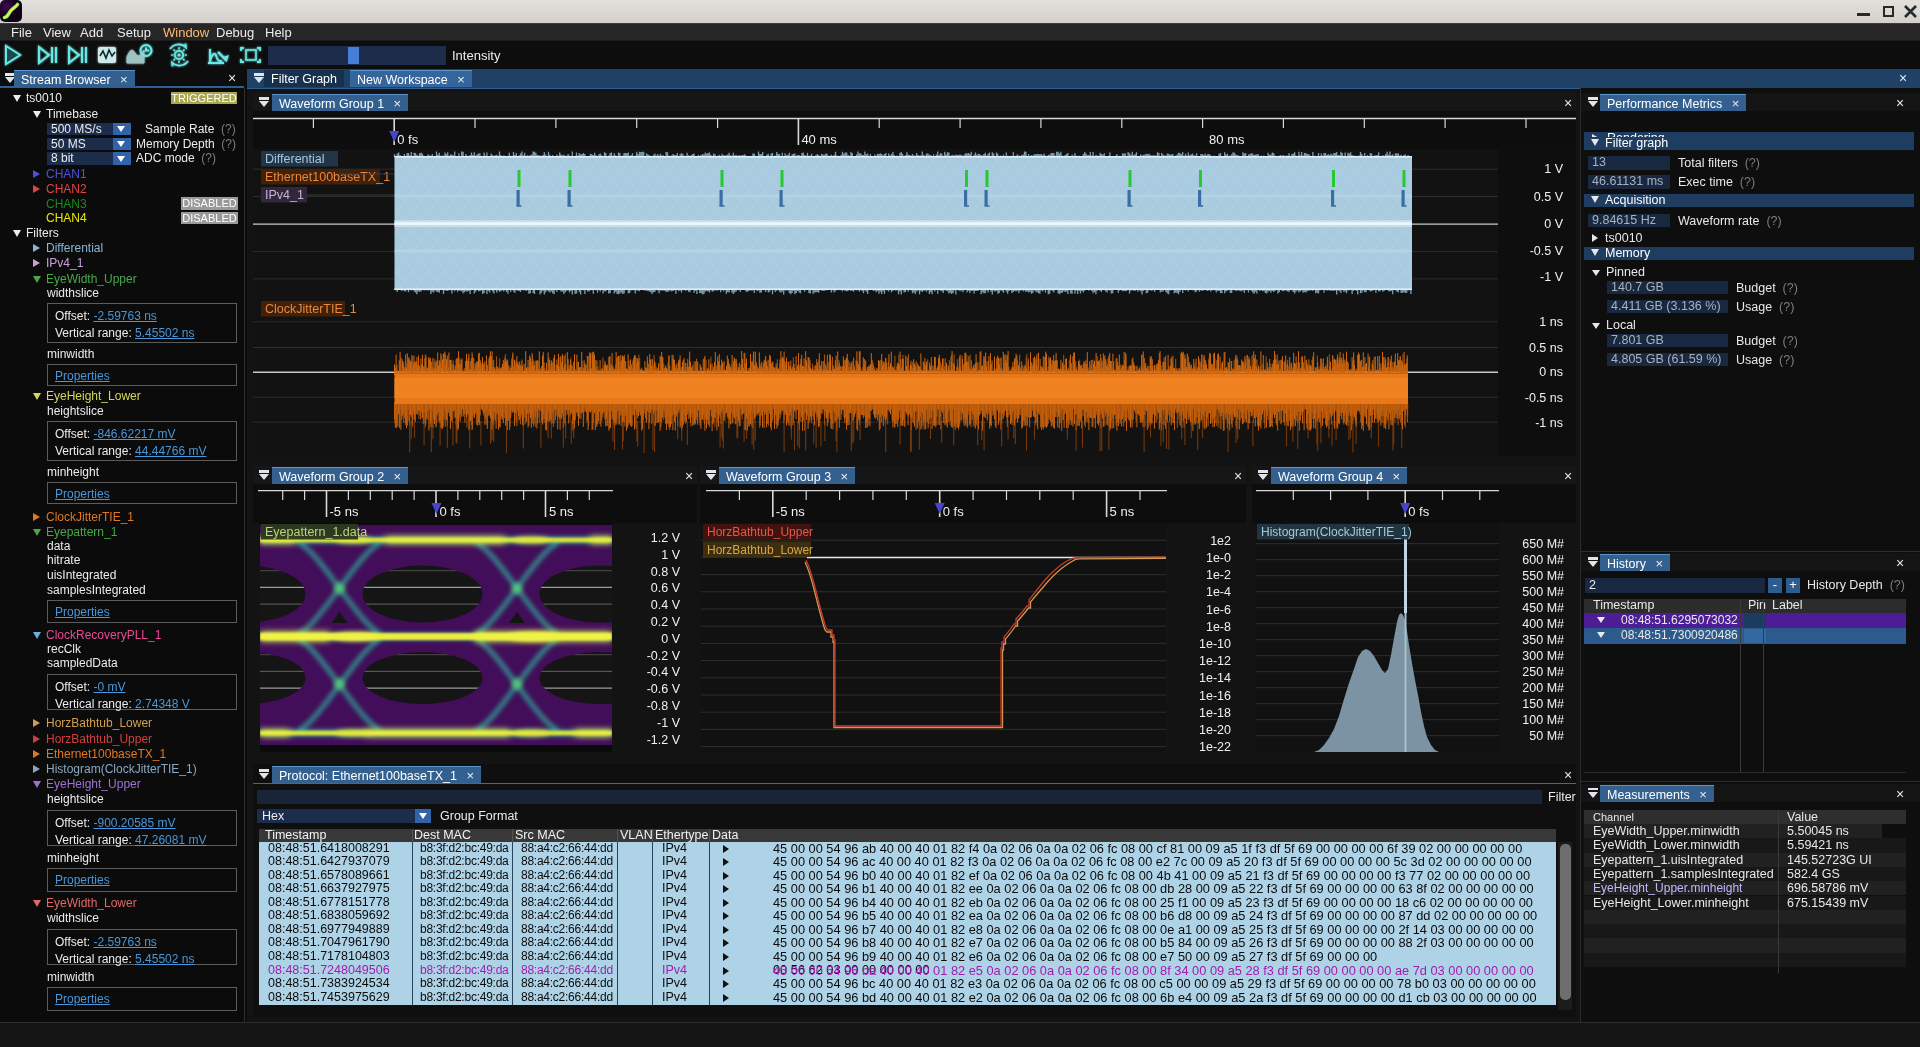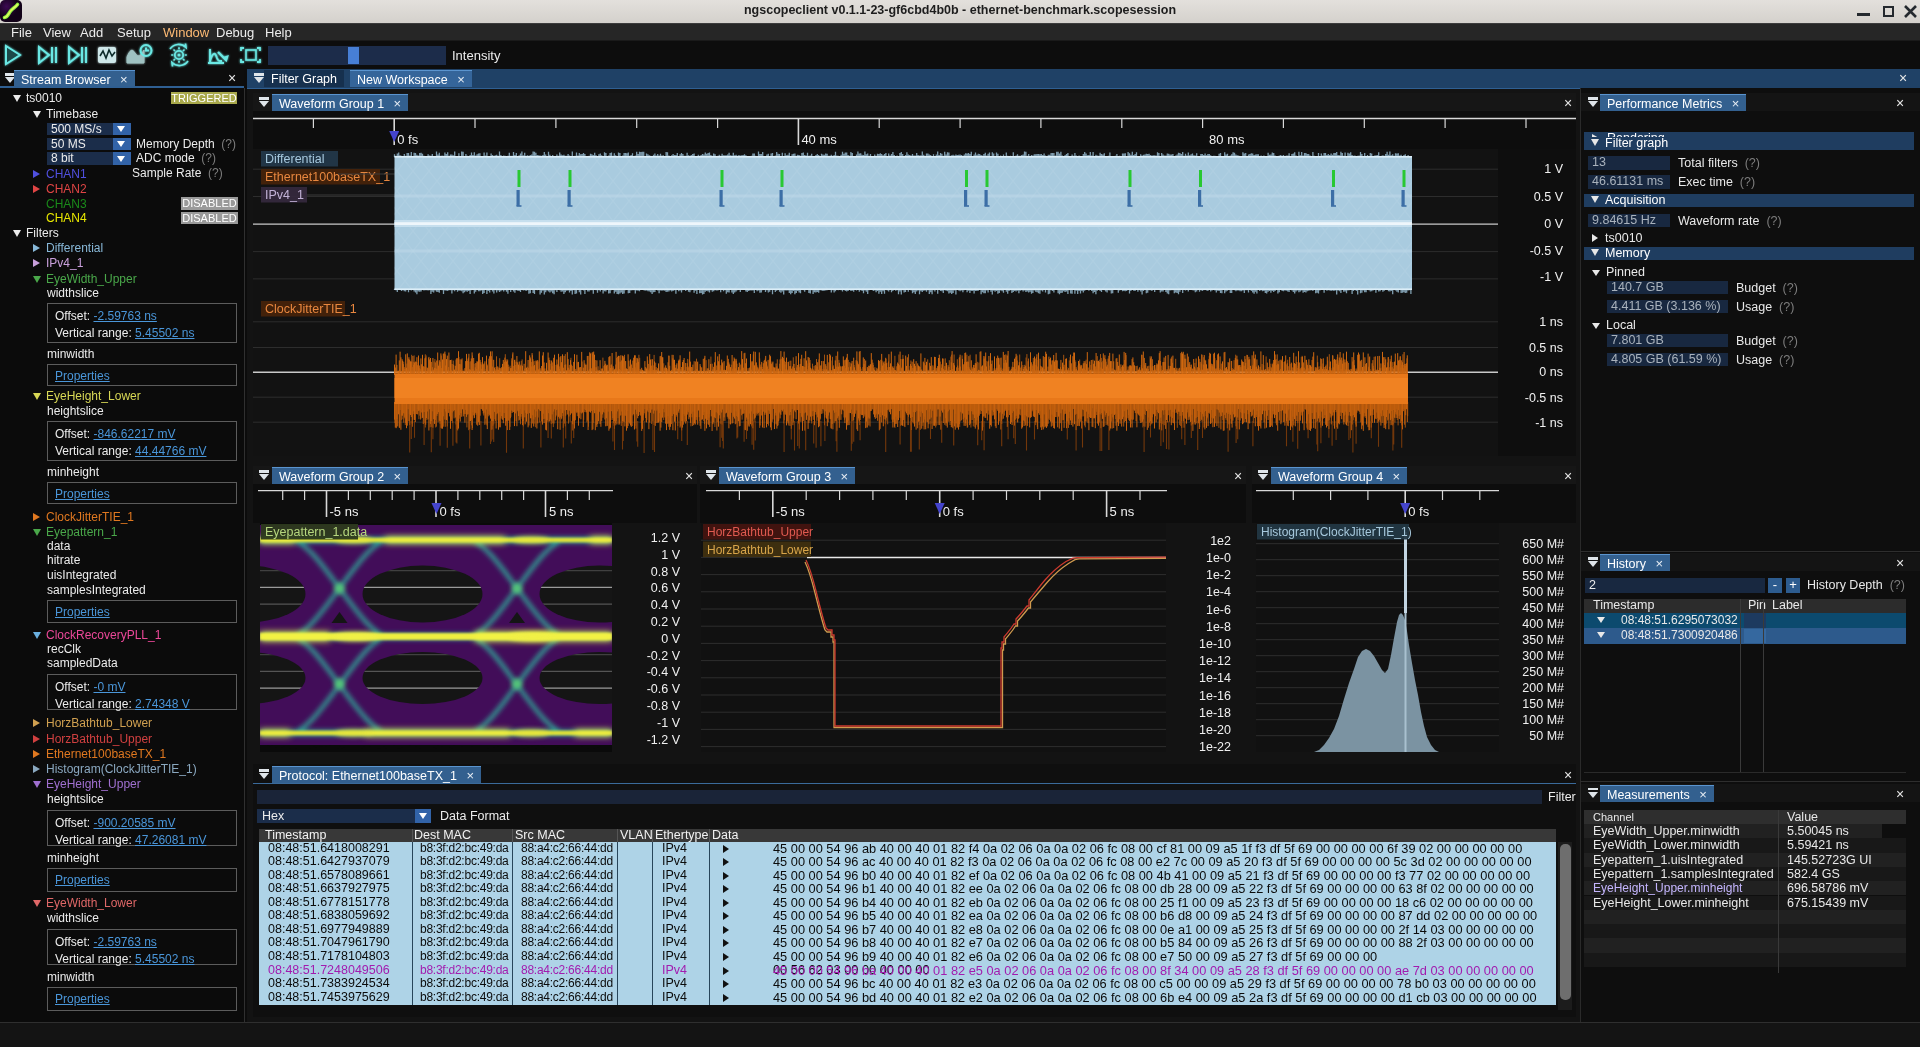--- a/index.html
+++ b/index.html
@@ -31,21 +31,20 @@
   <defs>
           <radialGradient id="apg" cx="30%" cy="30%">
             <stop offset="0%" stop-color="#3d0a52"></stop>
             <stop offset="100%" stop-color="#120218"></stop>
           </radialGradient>
         </defs>
   <rect x="0" y="0" width="22" height="22" rx="5" fill="url(#apg)"></rect>
   <path d="M4.5,17.5 C8,17 8.5,13 11,10.5 C13.5,8 15.5,7 17.5,4.5" stroke="#8af23e" stroke-width="3.6" fill="none" stroke-linecap="round"></path>
   <path d="M4.5,17.5 C8,17 8.5,13 11,10.5 C13.5,8 15.5,7 17.5,4.5" stroke="#e8f860" stroke-width="1.4" fill="none" stroke-linecap="round"></path>
  </svg>
- <div class="abs" style="left:0;top:3px;width:1920px;text-align:center;font-size:12.5px;font-weight:bold;color:#1d1d1d;">ngscopeclient v0.1.1-23-gf6cbd4b0b  - ethernet-benchmark.scopesession</div>
  <div class="abs" style="left:1857px;top:13px;width:13px;height:3px;background:#24292e;"></div>
  <div class="abs" style="left:1883px;top:6px;width:11px;height:11px;border:2.5px solid #24292e;"></div>
  <svg class="abs" style="left:1904px;top:5px" width="13" height="13">
         <path d="M1,1 L12,12 M12,1 L1,12" stroke="#24292e" stroke-width="2.6"></path>
       </svg>
 </div>
     <div class="abs" style="left:0;top:23px;width:1920px;height:18px;background:#262626;border-top:1px solid #3c3c3c;border-bottom:1px solid #1a1a1a;">
       <div class="abs" style="left:11px;top:1px;font-size:13px;line-height:16px;color:#ececec;">File</div>
       <div class="abs" style="left:43px;top:1px;font-size:13px;line-height:16px;color:#ececec;">View</div>
       <div class="abs" style="left:80px;top:1px;font-size:13px;line-height:16px;color:#ececec;">Add</div>
@@ -111,21 +110,21 @@
         <span class="badge" style="left:171px;top:0.5px;width:66px;text-align:center;background:#a9a94c;">TRIGGERED</span>
       </div>
       <div class="trow" style="left:0;top:18.7px;width:244px;height:14.8px;">
         <span class="abs" style="left:33px;top:4px;width:0;height:0;border-left:4.5px solid transparent;border-right:4.5px solid transparent;border-top:7px solid #ececec;"></span>
         <span class="abs" style="left:46px;color:#ececec;">Timebase</span>
       </div>
       <div class="abs" style="left:0;top:34.9px;height:13px;width:244px;">
 <div class="abs" style="left:47px;top:0;width:83.5px;height:12.5px;background:#1b2d4a;font-size:12px;line-height:12.5px;color:#ececec;padding-left:4px;">500 MS/s</div>
 <div class="abs" style="left:113px;top:0;width:17.5px;height:12.5px;background:#3263a8;"></div>
 <span class="abs" style="left:117px;top:3.5px;width:0;height:0;border-left:4.5px solid transparent;border-right:4.5px solid transparent;border-top:6.5px solid #fff;"></span>
-<div class="abs" style="left:132px;top:-1px;font-size:12px;line-height:14.8px;color:#ececec;margin-top:44px;">Sample Rate &nbsp;<span class="qm">(?)</span></div>
+<div class="abs" style="left:145px;top:-1px;font-size:12px;line-height:14.8px;color:#ececec;">Sample Rate &nbsp;<span class="qm">(?)</span></div>
 </div>
       <div class="abs" style="left:0;top:49.7px;height:13px;width:244px;">
 <div class="abs" style="left:47px;top:0;width:83.5px;height:12.5px;background:#1b2d4a;font-size:12px;line-height:12.5px;color:#ececec;padding-left:4px;">50 MS</div>
 <div class="abs" style="left:113px;top:0;width:17.5px;height:12.5px;background:#3263a8;"></div>
 <span class="abs" style="left:117px;top:3.5px;width:0;height:0;border-left:4.5px solid transparent;border-right:4.5px solid transparent;border-top:6.5px solid #fff;"></span>
 <div class="abs" style="left:136px;top:-1px;font-size:12px;line-height:14.8px;color:#ececec;">Memory Depth &nbsp;<span class="qm">(?)</span></div>
 </div>
       <div class="abs" style="left:0;top:64.4px;height:13px;width:244px;">
 <div class="abs" style="left:47px;top:0;width:83.5px;height:12.5px;background:#1b2d4a;font-size:12px;line-height:12.5px;color:#ececec;padding-left:4px;">8 bit</div>
 <div class="abs" style="left:113px;top:0;width:17.5px;height:12.5px;background:#3263a8;"></div>
@@ -652,21 +651,21 @@
     <div class="abs" style="left:253px;top:764px;width:1323px;height:253px;background:#0f0f0f;">
       <div class="collapse-ico" style="left:5px;top:5px;"></div>
       <div class="tab" style="left:19px;top:2px;">Protocol: Ethernet100baseTX_1 <span class="x">×</span></div>
       <div class="bar-x" style="left:1311px;top:3px;">×</div>
       <div class="abs" style="left:0;top:18.5px;width:1323px;height:1px;background:#3a6a9a;"></div>
       <div class="abs" style="left:4px;top:26px;width:1285px;height:14px;background:#1a2438;"></div>
       <div class="abs" style="left:1295px;top:26px;font-size:12.5px;color:#ececec;">Filter</div>
       <div class="abs" style="left:4px;top:45px;width:158px;height:14px;background:#1b2d4a;font-size:12.5px;line-height:14px;color:#ececec;padding-left:5px;">Hex</div>
       <div class="abs" style="left:162px;top:45px;width:16px;height:14px;background:#3263a8;"></div>
       <span class="abs" style="left:165.5px;top:49px;width:0;height:0;border-left:4.5px solid transparent;border-right:4.5px solid transparent;border-top:6.5px solid #fff;"></span>
-      <div class="abs" style="left:187px;top:45px;font-size:12.5px;color:#ececec;">Data Format</div>
+      <div class="abs" style="left:187px;top:45px;font-size:12.5px;color:#ececec;">Group Format</div>
       <div class="abs" style="left:6px;top:65px;width:1297px;height:12.5px;background:#383838;">
         <div class="abs" style="left:6px;top:0;font-size:12.5px;line-height:12.5px;color:#f2f2f2;">Timestamp</div>
         <div class="abs" style="left:155px;top:0;font-size:12.5px;line-height:12.5px;color:#f2f2f2;">Dest MAC</div>
         <div class="abs" style="left:256px;top:0;font-size:12.5px;line-height:12.5px;color:#f2f2f2;">Src MAC</div>
         <div class="abs" style="left:361px;top:0;font-size:12.5px;line-height:12.5px;color:#f2f2f2;">VLAN</div>
         <div class="abs" style="left:396px;top:0;font-size:12.5px;line-height:12.5px;color:#f2f2f2;">Ethertype</div>
         <div class="abs" style="left:453px;top:0;font-size:12.5px;line-height:12.5px;color:#f2f2f2;">Data</div>
       </div>
       <div class="abs" style="left:6px;top:77.5px;width:1297px;height:163px;background:#aed3e7;overflow:hidden;">
         <div class="abs" style="left:0;top:0.0px;width:1297px;height:13.55px;font-size:12.5px;line-height:13.55px;color:#0b0b0b;">
@@ -818,21 +817,21 @@
     <div class="abs" style="left:1580px;top:571px;width:340px;height:212px;">
       <div class="navbox" style="left:5px;top:6.5px;width:180px;height:15px;line-height:15px;color:#ececec;">2</div>
       <div class="abs" style="left:188px;top:6.5px;width:14px;height:15px;background:#2d5c8f;text-align:center;font-size:13px;line-height:14px;color:#fff;">-</div>
       <div class="abs" style="left:206px;top:6.5px;width:14px;height:15px;background:#2d5c8f;text-align:center;font-size:13px;line-height:14px;color:#fff;">+</div>
       <div class="lbl" style="left:227px;top:7px;">History Depth &nbsp;<span class="qm">(?)</span></div>
       <div class="abs" style="left:4px;top:28px;width:322px;height:13.5px;background:#2c2c2c;">
         <div class="abs" style="left:9px;font-size:12.5px;line-height:13.5px;">Timestamp</div>
         <div class="abs" style="left:164px;font-size:12.5px;line-height:13.5px;">Pin</div>
         <div class="abs" style="left:188px;font-size:12.5px;line-height:13.5px;">Label</div>
       </div>
-      <div class="abs" style="left:4px;top:41.5px;width:322px;height:15.5px;background:#0c4a6e;">
+      <div class="abs" style="left:4px;top:41.5px;width:322px;height:15.5px;background:#4c1d95;">
         <span class="abs" style="left:13px;top:4px;width:0;height:0;border-left:4px solid transparent;border-right:4px solid transparent;border-top:6.5px solid #e8e8e8;"></span>
         <div class="abs" style="left:37px;font-size:12px;line-height:15.5px;">08:48:51.6295073032</div>
         <div class="abs" style="left:160px;top:0.5px;width:22px;height:14.5px;background:#1d3a5f;"></div>
       </div>
       <div class="abs" style="left:4px;top:57px;width:322px;height:15.5px;background:#2d5a8c;">
         <span class="abs" style="left:13px;top:4px;width:0;height:0;border-left:4px solid transparent;border-right:4px solid transparent;border-top:6.5px solid #e8e8e8;"></span>
         <div class="abs" style="left:37px;font-size:12px;line-height:15.5px;">08:48:51.7300920486</div>
         <div class="abs" style="left:160px;top:0.5px;width:22px;height:14.5px;background:#35689f;"></div>
       </div>
       <div class="abs" style="left:160px;top:28px;width:1px;height:173px;background:#3a3a3a;"></div>

